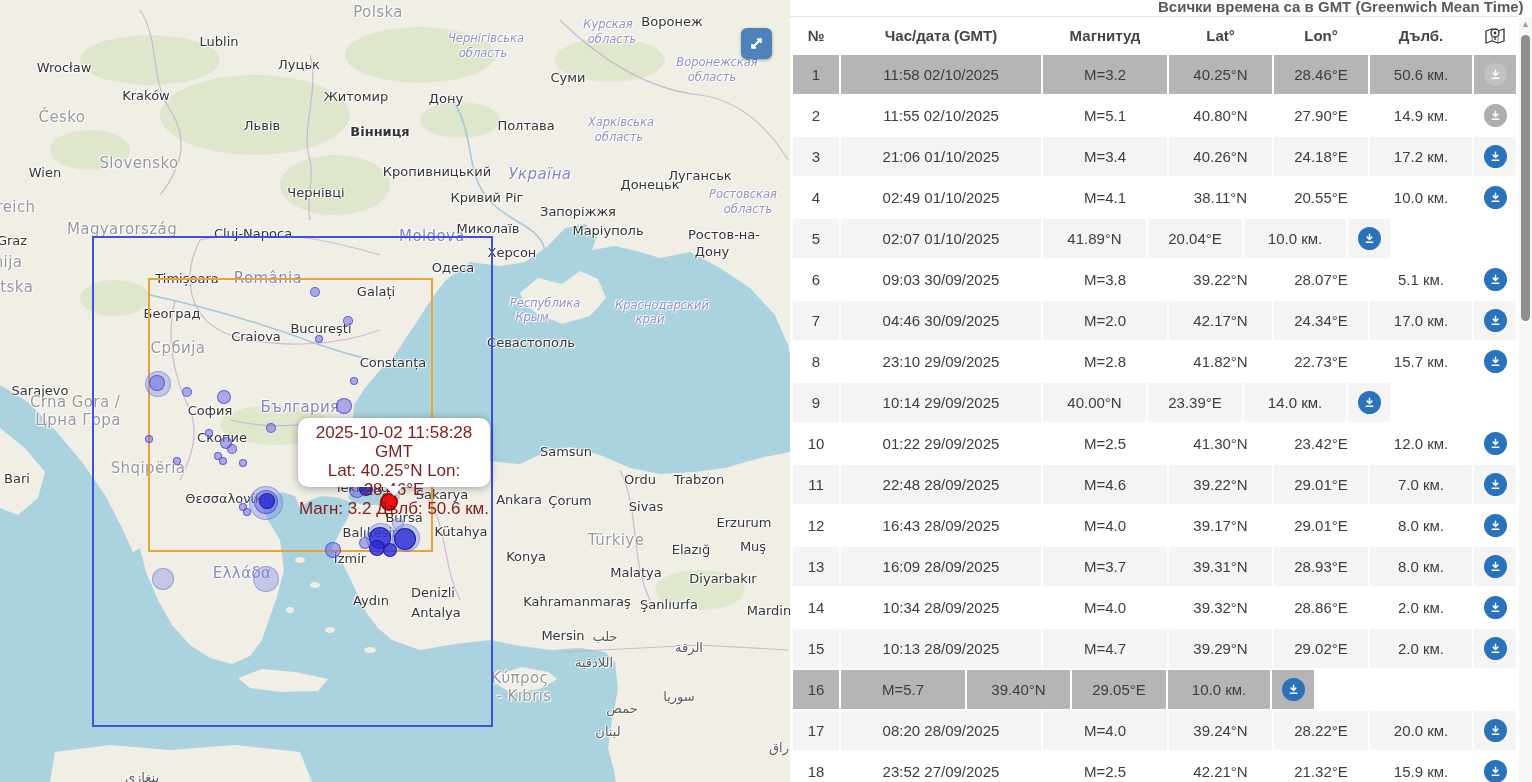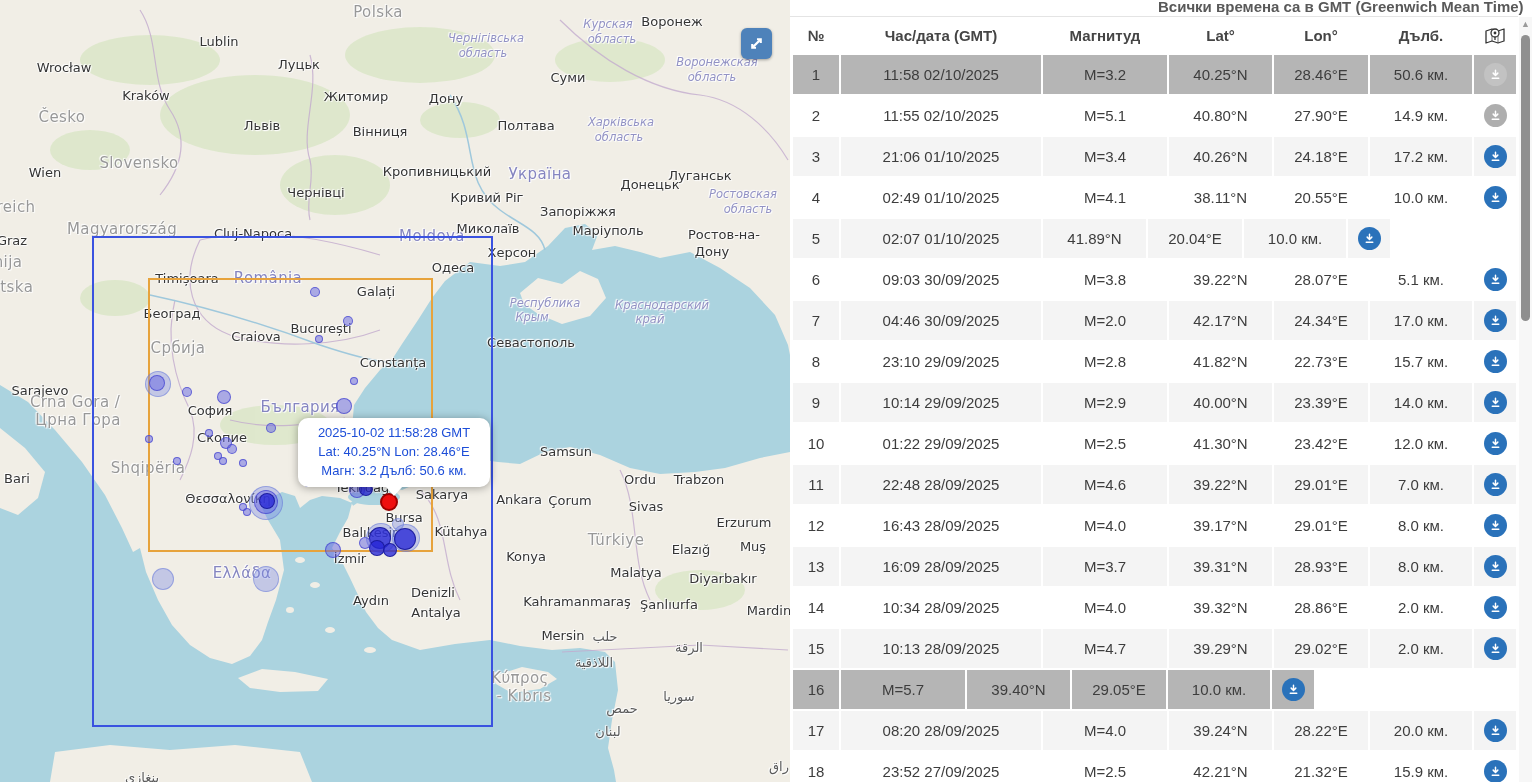--- a/index.html
+++ b/index.html
@@ -23,21 +23,21 @@
   .marker{position:absolute;border-radius:50%;box-sizing:border-box;z-index:10}
   .m-v{background:rgba(100,100,226,.5);border:1px solid rgba(64,64,208,.7)}
   .m-d{background:rgba(38,38,214,.78);border:1px solid rgba(24,24,150,.85)}
   .m-l{background:rgba(120,138,228,.38);border:1px solid rgba(100,118,215,.5)}
   .m-r{background:#ef0f0f;border:2px solid #9d0000}
   .tooltip{position:absolute;left:298px;top:418px;width:192px;height:64px;background:#fff;
            border-radius:10px;box-shadow:0 1px 8px rgba(0,0,0,.35);z-index:40;
            padding-top:5px;text-align:center}
   .tooltip:after{content:"";position:absolute;left:50%;bottom:-9px;margin-left:-9px;
                  border:9px solid transparent;border-top:10px solid #fff;border-bottom:0}
-  .tooltip div{font-size:13px;line-height:19px;color:#1d4ed8}
+  .tooltip div{font-size:17px;line-height:19px;color:#7f1d1d}
   .expand-btn{position:absolute;left:741px;top:28px;width:31px;height:31px;background:#4e82ba;
               border:none;border-radius:6px;z-index:45;cursor:pointer;
               box-shadow:0 1px 3px rgba(0,0,0,.35);display:flex;align-items:center;justify-content:center}
 
   
   .panel{position:absolute;left:790px;top:0;width:742px;height:782px;background:#fff}
   .note{position:absolute;left:368px;top:-2px;font-weight:bold;font-size:15px;color:#595959;white-space:nowrap}
   .topline{position:absolute;left:0;right:14px;top:16px;border-top:1px solid #e4e4e4}
   .thead{position:absolute;top:17px;left:3px;display:flex;gap:2px;height:37px;align-items:center}
   .tbody{position:absolute;top:55px;left:3px}
@@ -123,35 +123,35 @@
 
   <div id="labels-host">
       <span class="maplabel lab-co" style="left: 378px; top: 12px;">Polska</span>
       <span class="maplabel lab-ci" style="left: 219px; top: 41px;">Lublin</span>
       <span class="maplabel lab-ci" style="left: 64px; top: 67px;">Wrocław</span>
       <span class="maplabel lab-ci" style="left: 146px; top: 95px;">Kraków</span>
       <span class="maplabel lab-ci" style="left: 299px; top: 64px;">Луцьк</span>
       <span class="maplabel lab-ci" style="left: 356px; top: 96px;">Житомир</span>
       <span class="maplabel lab-ci" style="left: 446px; top: 98px;">Дону</span>
       <span class="maplabel lab-ci" style="left: 262px; top: 125px;">Львів</span>
-      <span class="maplabel lab-ci" style="left: 380px; top: 131px;">Вінниця</span>
+      <span class="maplabel lab-ci" style="left: 380px; top: 131px; font-weight: bold;">Вінниця</span>
       <span class="maplabel lab-ci" style="left: 316px; top: 192px;">Чернівці</span>
       <span class="maplabel lab-co" style="left: 62px; top: 117px;">Česko</span>
       <span class="maplabel lab-co" style="left: 139px; top: 163px;">Slovensko</span>
       <span class="maplabel lab-ci" style="left: 45px; top: 172px;">Wien</span>
       <span class="maplabel lab-co" style="left: 16px; top: 207px;">reich</span>
       <span class="maplabel lab-co" style="left: 122px; top: 229px;">Magyarország</span>
       <span class="maplabel lab-ci" style="left: 12px; top: 240px;">Graz</span>
       <span class="maplabel lab-co" style="left: 8px; top: 262px;">nija</span>
       <span class="maplabel lab-co" style="left: 12px; top: 287px;">atska</span>
       <span class="maplabel lab-ci" style="left: 253px; top: 233px;">Cluj-Napoca</span>
       <span class="maplabel lab-ci" style="left: 187px; top: 278px;">Timișoara</span>
       <span class="maplabel lab-cb" style="left: 268px; top: 278px;">România</span>
       <span class="maplabel lab-cb" style="left: 432px; top: 236px;">Moldova</span>
-      <span class="maplabel lab-cb" style="left: 540px; top: 174px;">Україна</span>
+      <span class="maplabel lab-cb" style="left: 540px; top: 174px; font-style: italic;">Україна</span>
       <span class="maplabel lab-ci" style="left: 437px; top: 171px;">Кропивницький</span>
       <span class="maplabel lab-ci" style="left: 487px; top: 197px;">Кривий Ріг</span>
       <span class="maplabel lab-ci" style="left: 578px; top: 211px;">Запоріжжя</span>
       <span class="maplabel lab-ci" style="left: 488px; top: 228px;">Миколаїв</span>
       <span class="maplabel lab-ci" style="left: 512px; top: 252px;">Херсон</span>
       <span class="maplabel lab-ci" style="left: 608px; top: 230px;">Маріуполь</span>
       <span class="maplabel lab-ci" style="left: 724px; top: 234px;">Ростов-на-</span>
       <span class="maplabel lab-ci" style="left: 712px; top: 251px;">Дону</span>
       <span class="maplabel lab-ci" style="left: 453px; top: 267px;">Одеса</span>
       <span class="maplabel lab-ci" style="left: 526px; top: 125px;">Полтава</span>
@@ -217,21 +217,21 @@
       <span class="maplabel lab-ci" style="left: 436px; top: 612px;">Antalya</span>
       <span class="maplabel lab-ci" style="left: 563px; top: 635px;">Mersin</span>
       <span class="maplabel lab-co" style="left: 520px; top: 678px;">Κύπρος</span>
       <span class="maplabel lab-co" style="left: 524px; top: 696px;">- Kıbrıs</span>
       <span class="maplabel lab-ar" style="left: 605px; top: 636px;">حلب</span>
       <span class="maplabel lab-ar" style="left: 594px; top: 662px;">اللاذقية</span>
       <span class="maplabel lab-ar" style="left: 689px; top: 647px;">الرقة</span>
       <span class="maplabel lab-ar" style="left: 679px; top: 696px;">سوريا</span>
       <span class="maplabel lab-ar" style="left: 622px; top: 708px;">حمص</span>
       <span class="maplabel lab-ar" style="left: 608px; top: 731px;">لبنان</span>
-      <span class="maplabel lab-ar" style="left: 779px; top: 766px;">راق</span>
+      <span class="maplabel lab-ar" style="left: 779px; top: 747px;">راق</span>
       <span class="maplabel lab-ar" style="left: 142px; top: 777px;">بنغازي</span>
     </div>
   <div id="markers-host">
       <div class="marker m-v" style="left: 310px; top: 287px; width: 10px; height: 10px;"></div>
       <div class="marker m-v" style="left: 343px; top: 316px; width: 10px; height: 10px;"></div>
       <div class="marker m-v" style="left: 315px; top: 335px; width: 8px; height: 8px;"></div>
       <div class="marker m-v" style="left: 350px; top: 377px; width: 8px; height: 8px;"></div>
       <div class="marker m-v" style="left: 336px; top: 398px; width: 16px; height: 16px;"></div>
       <div class="marker m-l" style="left: 145px; top: 371px; width: 26px; height: 26px;"></div>
       <div class="marker m-v" style="left: 149px; top: 375px; width: 16px; height: 16px;"></div>
@@ -429,21 +429,20 @@
             <svg width="13" height="13" viewBox="0 0 14 14">
               <path d="M7 2.5 v5 M4.5 5.5 L7 8 L9.5 5.5" stroke="#fff" stroke-width="1.6" fill="none" stroke-linecap="round" stroke-linejoin="round"></path>
               <path d="M3.5 11 h7" stroke="#fff" stroke-width="1.6" stroke-linecap="round"></path>
             </svg>
           </button>
         </div>
       </div>
       <div class="trow odd">
         <div class="cell w0">9</div>
         <div class="cell w1">10:14 29/09/2025</div>
-        <div class="cell w2">M=2.9</div>
         <div class="cell w3">40.00°N</div>
         <div class="cell w4">23.39°E</div>
         <div class="cell w5">14.0 км.</div>
         <div class="cell w6">
           <button class="dlbtn" style="background: rgb(42, 114, 186);">
             <svg width="13" height="13" viewBox="0 0 14 14">
               <path d="M7 2.5 v5 M4.5 5.5 L7 8 L9.5 5.5" stroke="#fff" stroke-width="1.6" fill="none" stroke-linecap="round" stroke-linejoin="round"></path>
               <path d="M3.5 11 h7" stroke="#fff" stroke-width="1.6" stroke-linecap="round"></path>
             </svg>
           </button>

